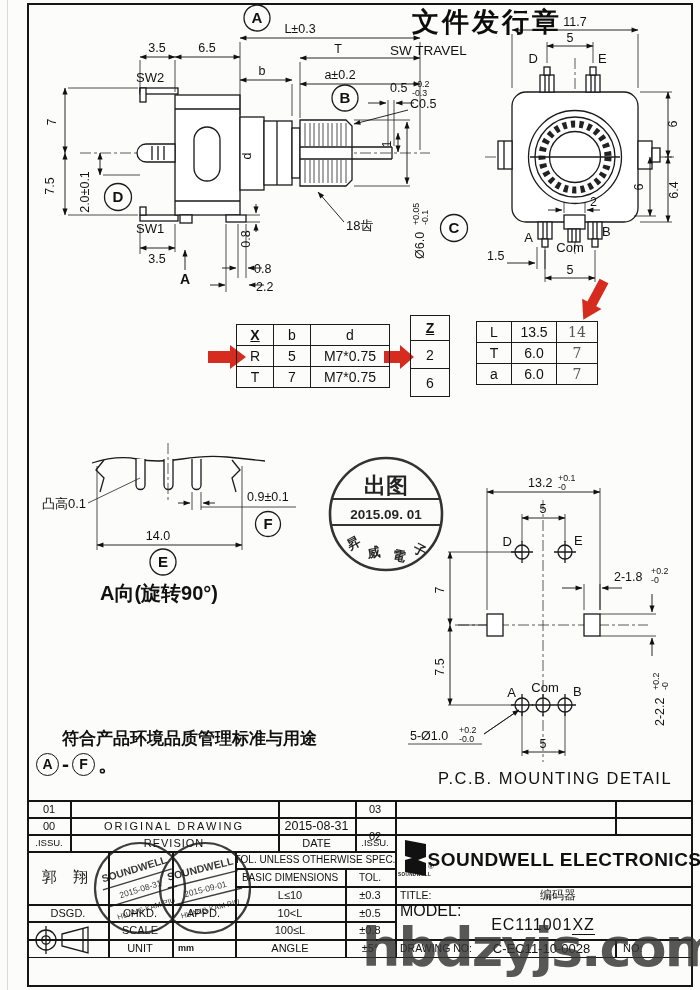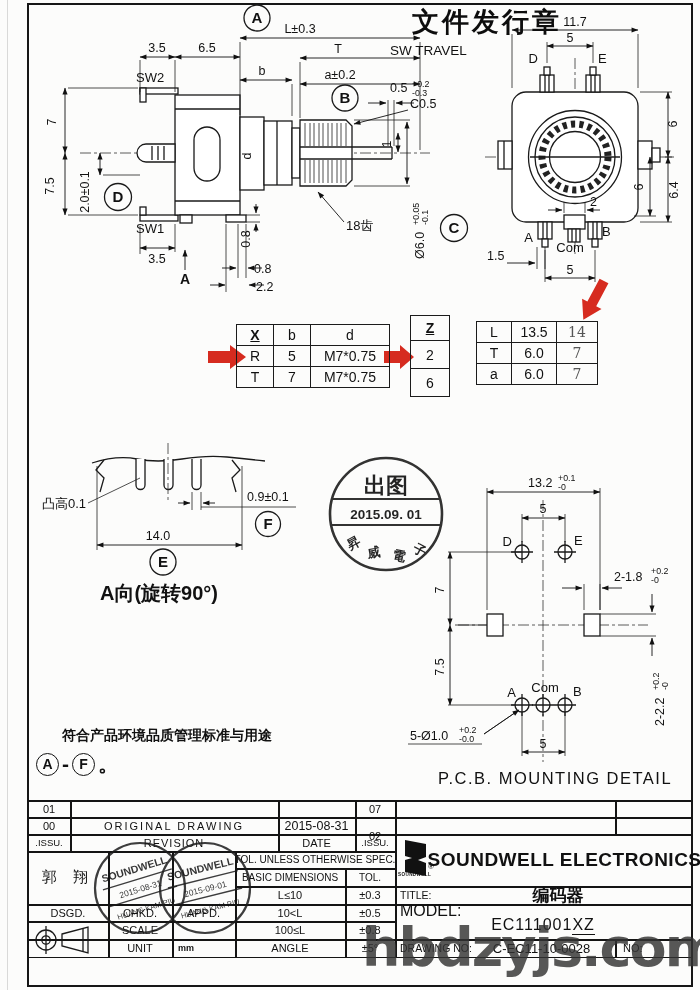--- a/index.html
+++ b/index.html
@@ -30,21 +30,21 @@
   table.spec td{border:1.6px solid #1b1b1b;text-align:center;font-size:14px;padding:0;}
   .u{text-decoration:underline;font-weight:bold;}
   .hand{font-family:"DejaVu Serif",serif;color:#555;font-size:13px;}
   
   #tblock{left:28px;top:800px;width:663px;height:158px;font-size:11px;}
   .tlh,.tlv{position:absolute;background:#141414;}
   .tlh{height:1.5px;} .tlv{width:1.5px;}
   .cell{position:absolute;display:flex;align-items:center;justify-content:center;white-space:nowrap;}
   .left{justify-content:flex-start;}
   
-  #note1{left:62px;top:727px;font-size:14px;font-weight:bold;}
+  #note1{left:62px;top:727px;font-size:17px;font-weight:bold;}
   #note2{left:33px;top:750px;font-size:21px;font-weight:bold;display:flex;align-items:center;}
   .circ{display:inline-flex;width:21px;height:21px;border:1.9px solid #111;border-radius:50%;
         align-items:center;justify-content:center;font-size:14px;font-weight:bold;margin:0 3px;}
   
   #watermark{left:362px;top:916px;font-size:54px;font-weight:bold;letter-spacing:-2px;
              color:#333;opacity:.82;z-index:40;font-family:"DejaVu Sans",sans-serif;}
   #tblock{z-index:10;} .tables{z-index:12;} #stampLayer{z-index:20;pointer-events:none;}
 </style>
 </head>
 <body>
@@ -417,21 +417,21 @@
   <div class="tlv" style="left:587px;top:0;height:34px"></div>
   <div class="tlv" style="left:587px;top:139px;height:18px"></div>
   <div class="tlv" style="left:80px;top:51px;height:106px"></div>
   <div class="tlv" style="left:144px;top:51px;height:106px"></div>
   <div class="tlv" style="left:207px;top:51px;height:106px"></div>
   <div class="tlv" style="left:317px;top:68px;height:89px"></div>
 
   <div class="cell" style="left:0;top:0;width:42px;height:17px">01</div>
   <div class="cell" style="left:42px;top:0;width:208px;height:17px"></div>
   <div class="cell" style="left:250px;top:0;width:77px;height:17px"></div>
-  <div class="cell" style="left:327px;top:0;width:40px;height:17px">07</div>
+  <div class="cell" style="left:327px;top:0;width:40px;height:17px">03</div>
   <div class="cell" style="left:0;top:17px;width:42px;height:17px">00</div>
   <div class="cell" style="left:42px;top:17px;width:208px;height:17px;letter-spacing:2px">ORIGINAL  DRAWING</div>
   <div class="cell" style="left:250px;top:17px;width:77px;height:17px;font-size:12.5px">2015-08-31</div>
   <div class="cell" style="left:327px;top:27px;width:40px;height:17px">02</div>
   <div class="cell" style="left:0;top:34px;width:42px;height:17px;font-size:9.5px">.ISSU.</div>
   <div class="cell" style="left:42px;top:34px;width:208px;height:17px;letter-spacing:1px">REVISION</div>
   <div class="cell" style="left:250px;top:34px;width:77px;height:17px">DATE</div>
   <div class="cell" style="left:327px;top:34px;width:40px;height:17px;font-size:9.5px">.ISSU.</div>
 
   <div class="cell" style="left:0;top:51px;width:80px;height:53px;font-size:15px;letter-spacing:6px">郭 翔</div>
@@ -456,21 +456,21 @@
 
   <div class="abs" style="left:372px;top:38px;width:34px;height:46px">
     <svg width="34" height="46" viewBox="0 0 34 46">
       <path d="M5,2 L26,6 L26,19 L18,22 L26,25 L26,38 L5,34 L5,22 L12,20 L5,18 z" fill="#111"></path>
     </svg>
     <span style="position:absolute;left:-2px;top:34px;font-size:4.6px;font-weight:bold;letter-spacing:.4px">SOUNDWELL</span>
     <span style="position:absolute;left:28px;top:24px;font-size:8px">®</span>
   </div>
   <div class="cell" style="left:410px;top:34px;width:253px;height:52px;font-size:19px;font-weight:bold;letter-spacing:.5px">SOUNDWELL ELECTRONICS</div>
   <div class="cell left" style="left:372px;top:86px;width:60px;height:18px;font-size:10.5px">TITLE:</div>
-  <div class="cell" style="left:430px;top:86px;width:200px;height:18px;font-size:17px;font-weight:bold">编码器</div>
+  <div class="cell" style="left:430px;top:86px;width:200px;height:18px;font-size:12px;font-weight:normal">编码器</div>
   <div class="cell left" style="left:372px;top:104px;width:60px;height:13px;font-size:16px">MODEL:</div>
   <div class="cell" style="left:367px;top:112px;width:296px;height:26px;font-size:16px;letter-spacing:1px">
     <span>EC111001</span>
       <span style="border-bottom:1.6px solid #111">XZ</span>
   </div>
   <div class="cell left" style="left:372px;top:139px;width:70px;height:18px;font-size:10.5px">DRAWING NO:</div>
   <div class="cell" style="left:440px;top:139px;width:147px;height:18px;font-size:13px">C-EC11-10-0028</div>
   <div class="cell left" style="left:595px;top:139px;width:68px;height:18px;font-size:11px">NO:</div>
 </div>
 

